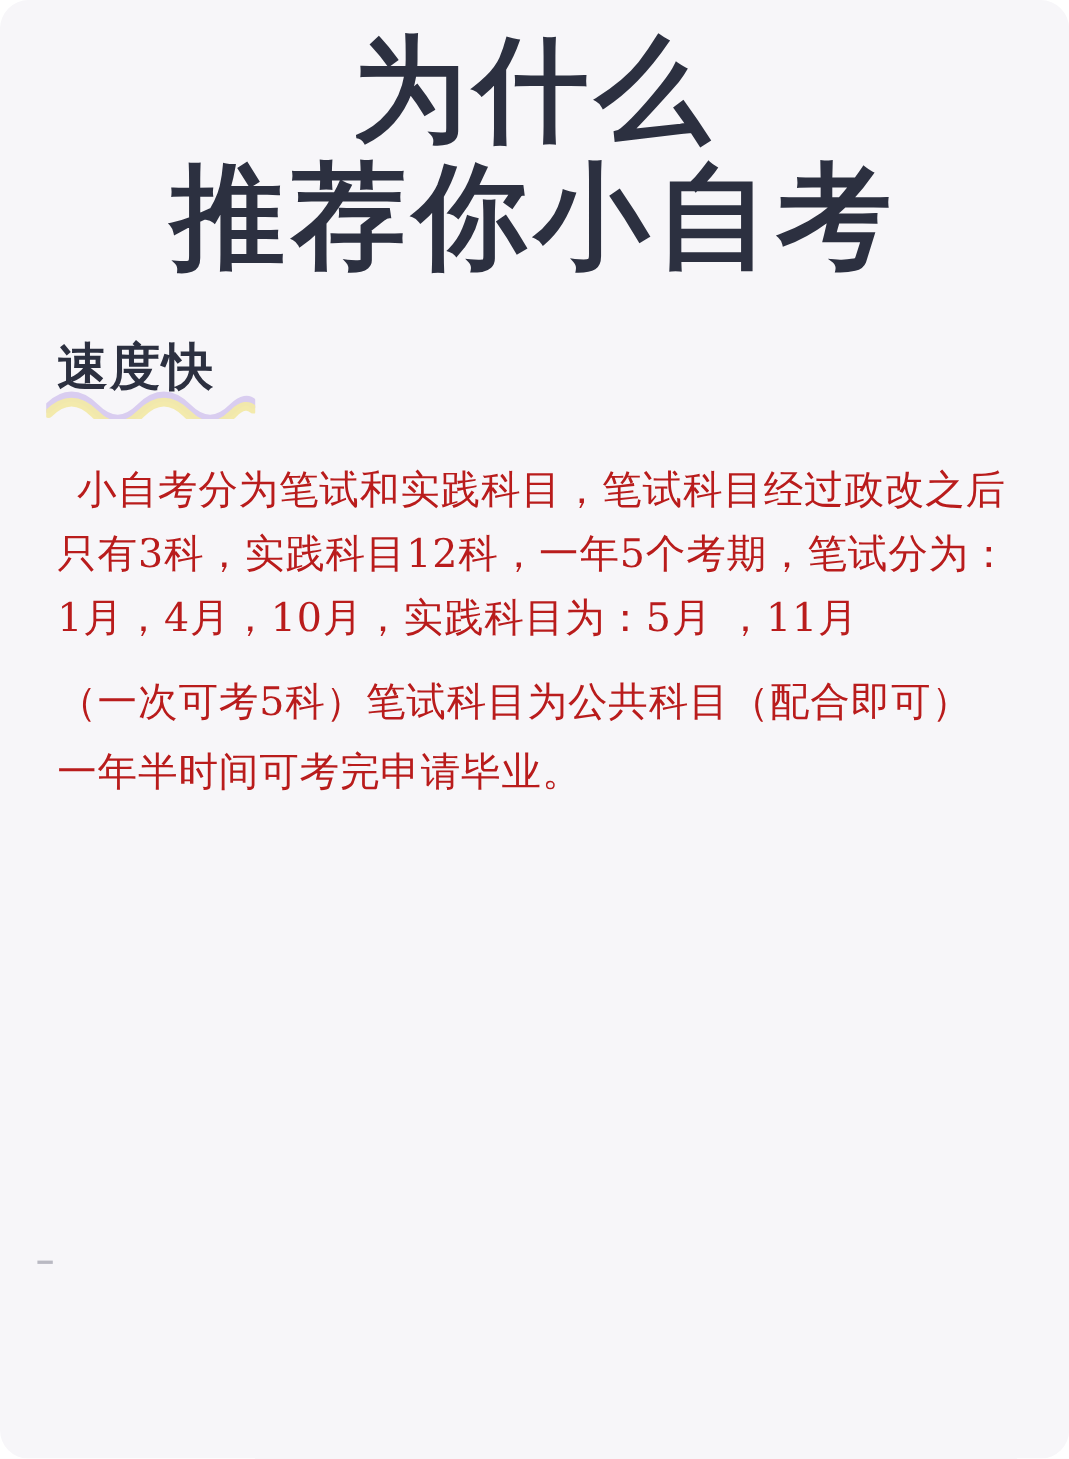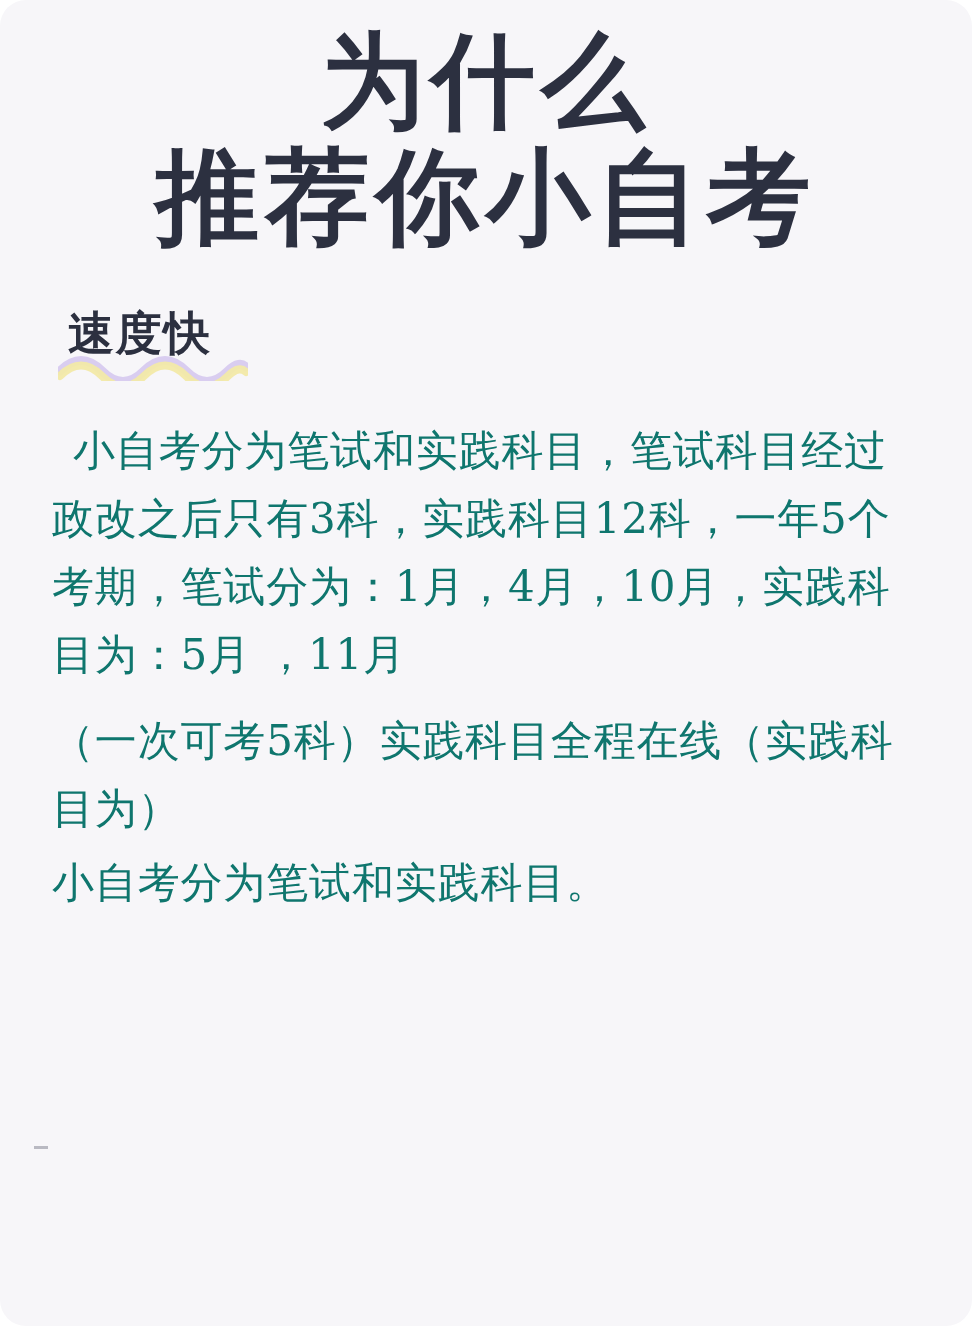--- a/index.html
+++ b/index.html
@@ -44,21 +44,21 @@
   .content {
     padding: 0 52px;
     margin-top: 56px;
   }
   .section {
     margin-bottom: 26px;
   }
   .section-heading-wrap {
     display: inline-block;
     position: relative;
-    margin-left: 16px;
+    margin-left: 0px;
   }
   .section-heading {
     font-family: "DejaVu Sans", sans-serif;
     font-weight: bold;
     font-size: 46px;
     color: #2c3040;
     letter-spacing: 0.04em;
     line-height: 1.1;
     position: relative;
     z-index: 2;
@@ -66,22 +66,22 @@
   .squiggle {
     position: absolute;
     left: -10px;
     bottom: -22px;
     width: 190px;
     height: 26px;
     z-index: 1;
   }
   .para {
     font-family: "DejaVu Serif", serif;
-    font-size: 42px;
-    color: #0f766e;
+    font-size: 36px;
+    color: #b91c1c;
     line-height: 1.62;
     letter-spacing: 0.02em;
     margin: 0 0 6px 0;
     text-align: left;
   }
   .para-indent {
     text-indent: 0.5em;
   }
   .para-first {
     margin-top: 58px;
@@ -119,22 +119,22 @@
     <div class="section section-1">
       <div class="section-heading-wrap">
         <svg class="squiggle" viewBox="0 0 190 26" preserveAspectRatio="none">
           <path d="M2,16 C16,2 30,2 44,16 C58,30 72,30 86,16 C100,2 114,2 128,16 C142,30 156,30 170,16 C178,8 184,8 188,12" fill="none" stroke="#d9cdf0" stroke-width="9" stroke-linecap="round"></path>
           <path d="M2,21 C16,7 30,7 44,21 C58,35 72,35 86,21 C100,7 114,7 128,21 C142,35 156,35 170,21 C178,13 184,13 188,17" fill="none" stroke="#f2e9a8" stroke-width="8" stroke-linecap="round" opacity="0.95"></path>
         </svg>
         <div class="section-heading">速度快</div>
       </div>
 
       <p class="para para-first para-indent">小自考分为笔试和实践科目，笔试科目经过政改之后只有3科，实践科目12科，一年5个考期，笔试分为：1月，4月，10月，实践科目为：5月 ，11月</p>
-      <p class="para para-gap">（一次可考5科）实践科目全程在线（实践科目为）</p>
-      <p class="para">小自考分为笔试和实践科目。</p>
+      <p class="para para-gap">（一次可考5科）笔试科目为公共科目（配合即可）</p>
+      <p class="para">一年半时间可考完申请毕业。</p>
     </div>
 
     <div class="section section-2">
 
     </div>
 
   </div>
 
   <div class="tiny-mark"></div>
 </div>

